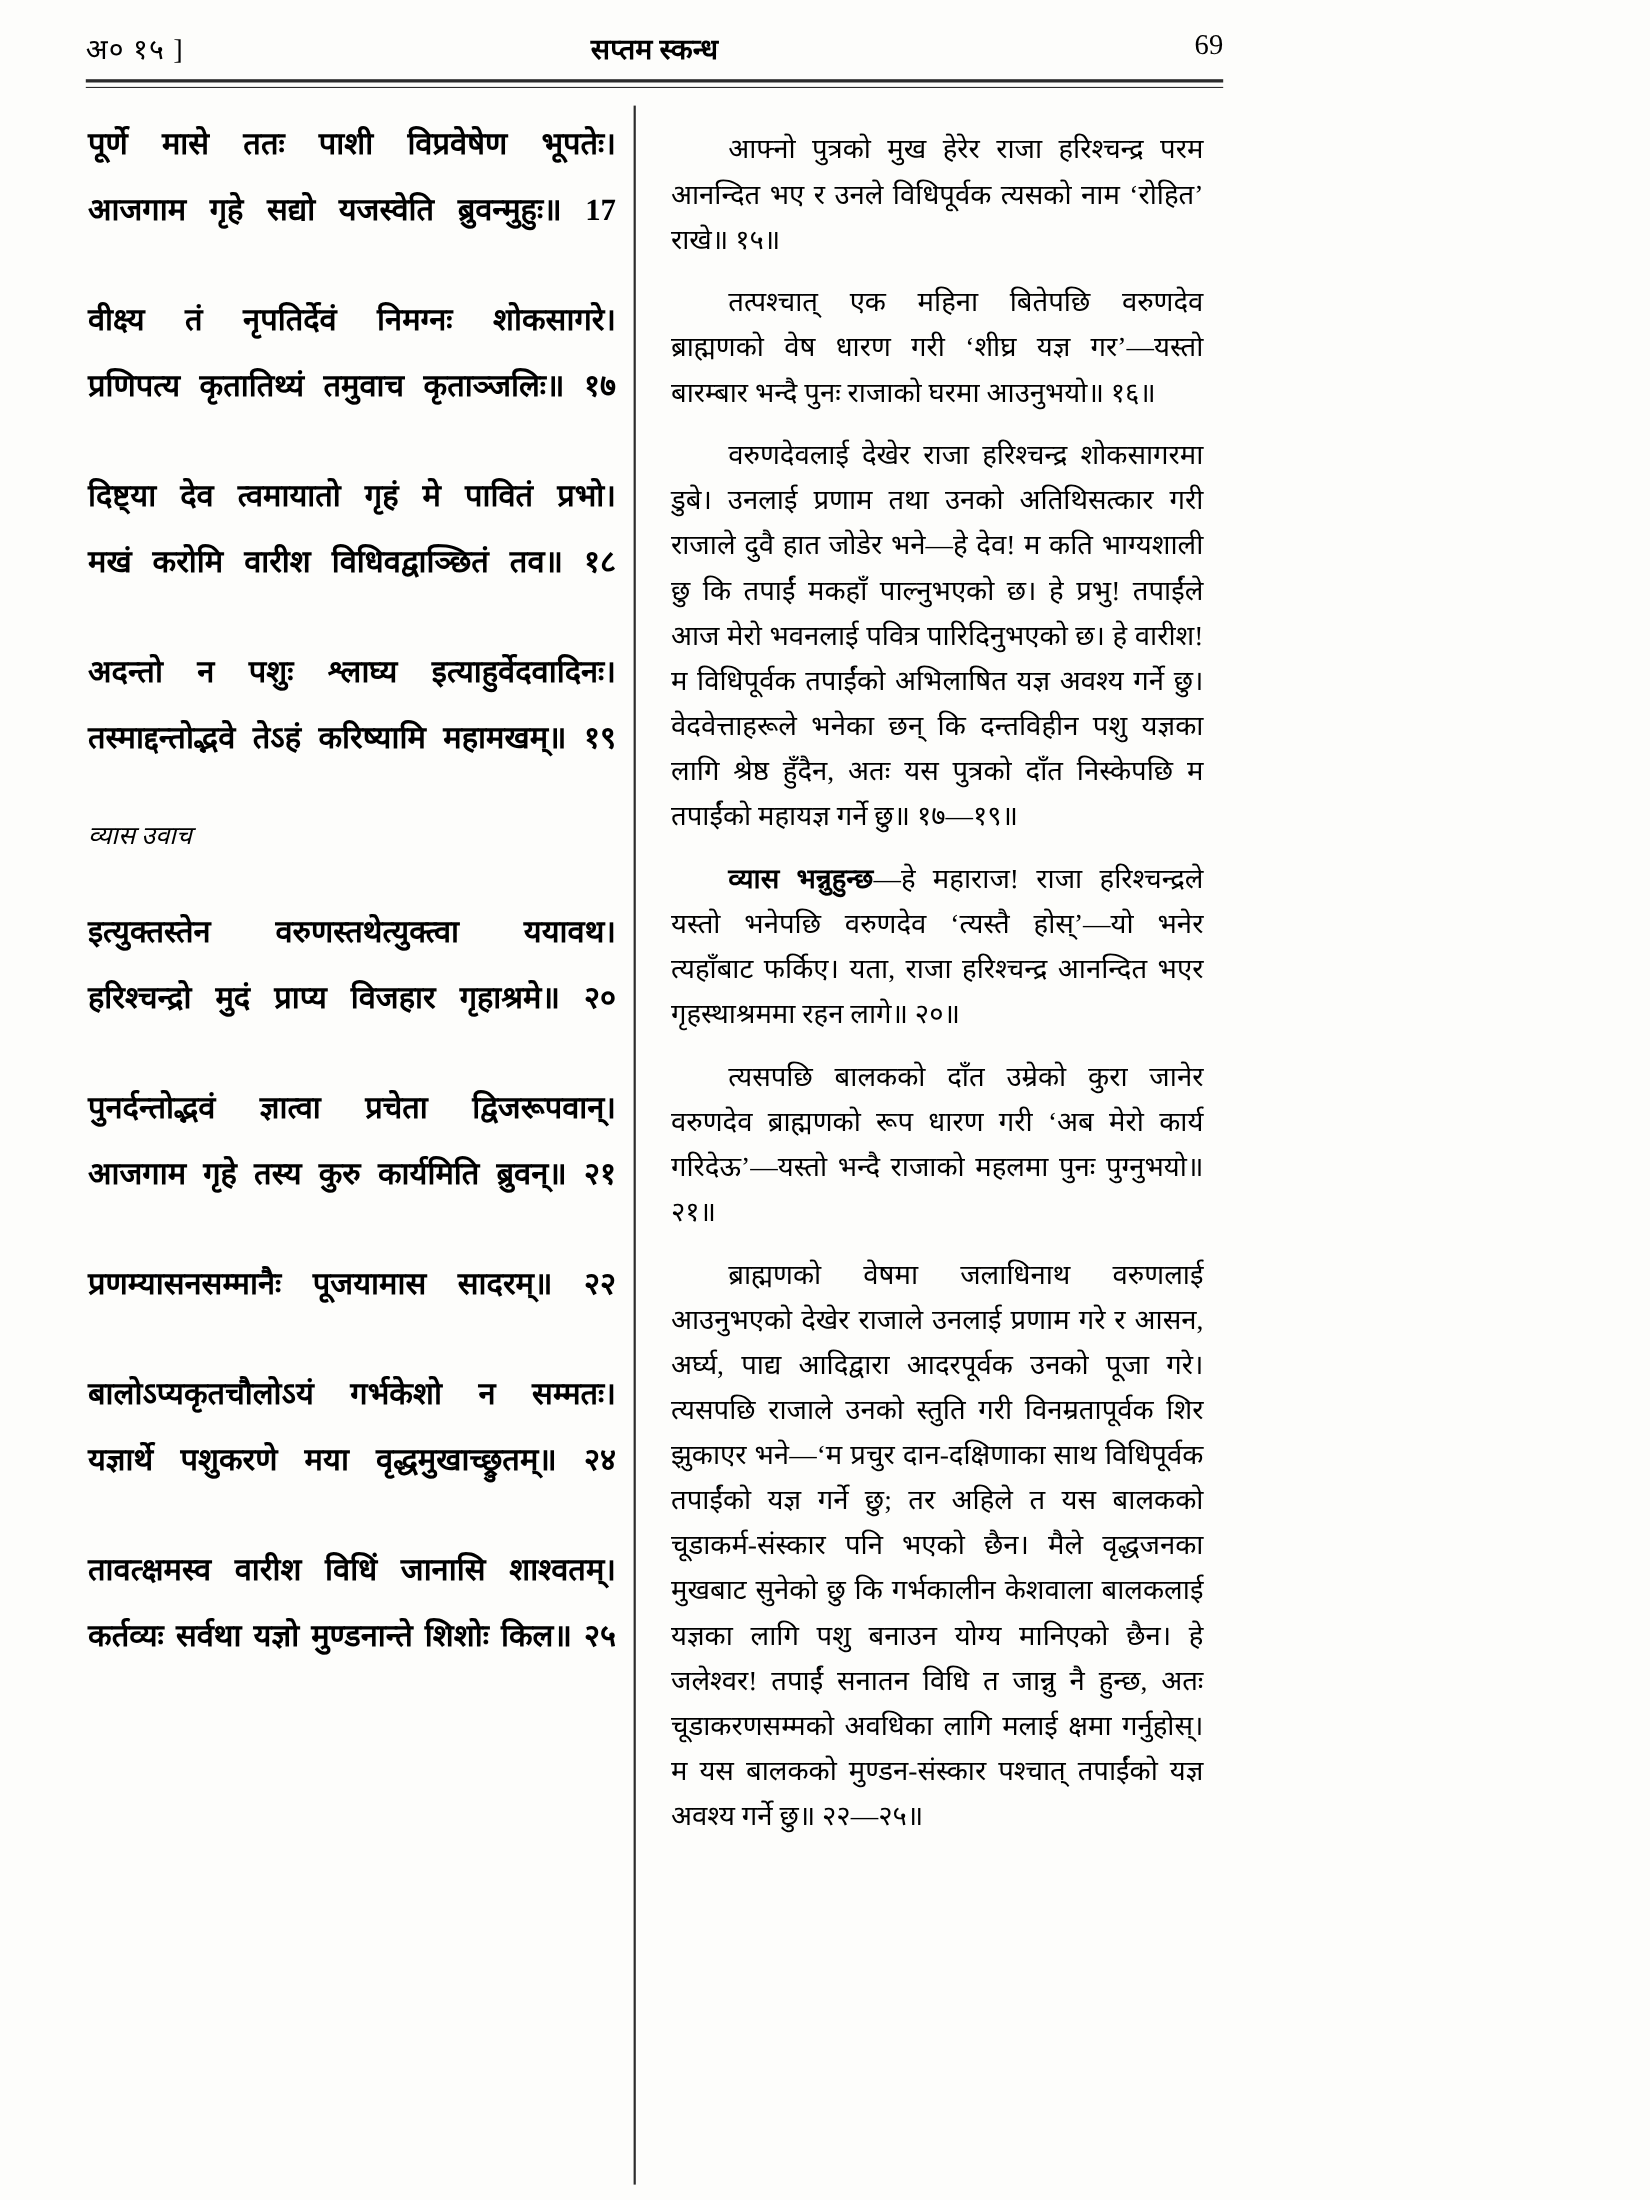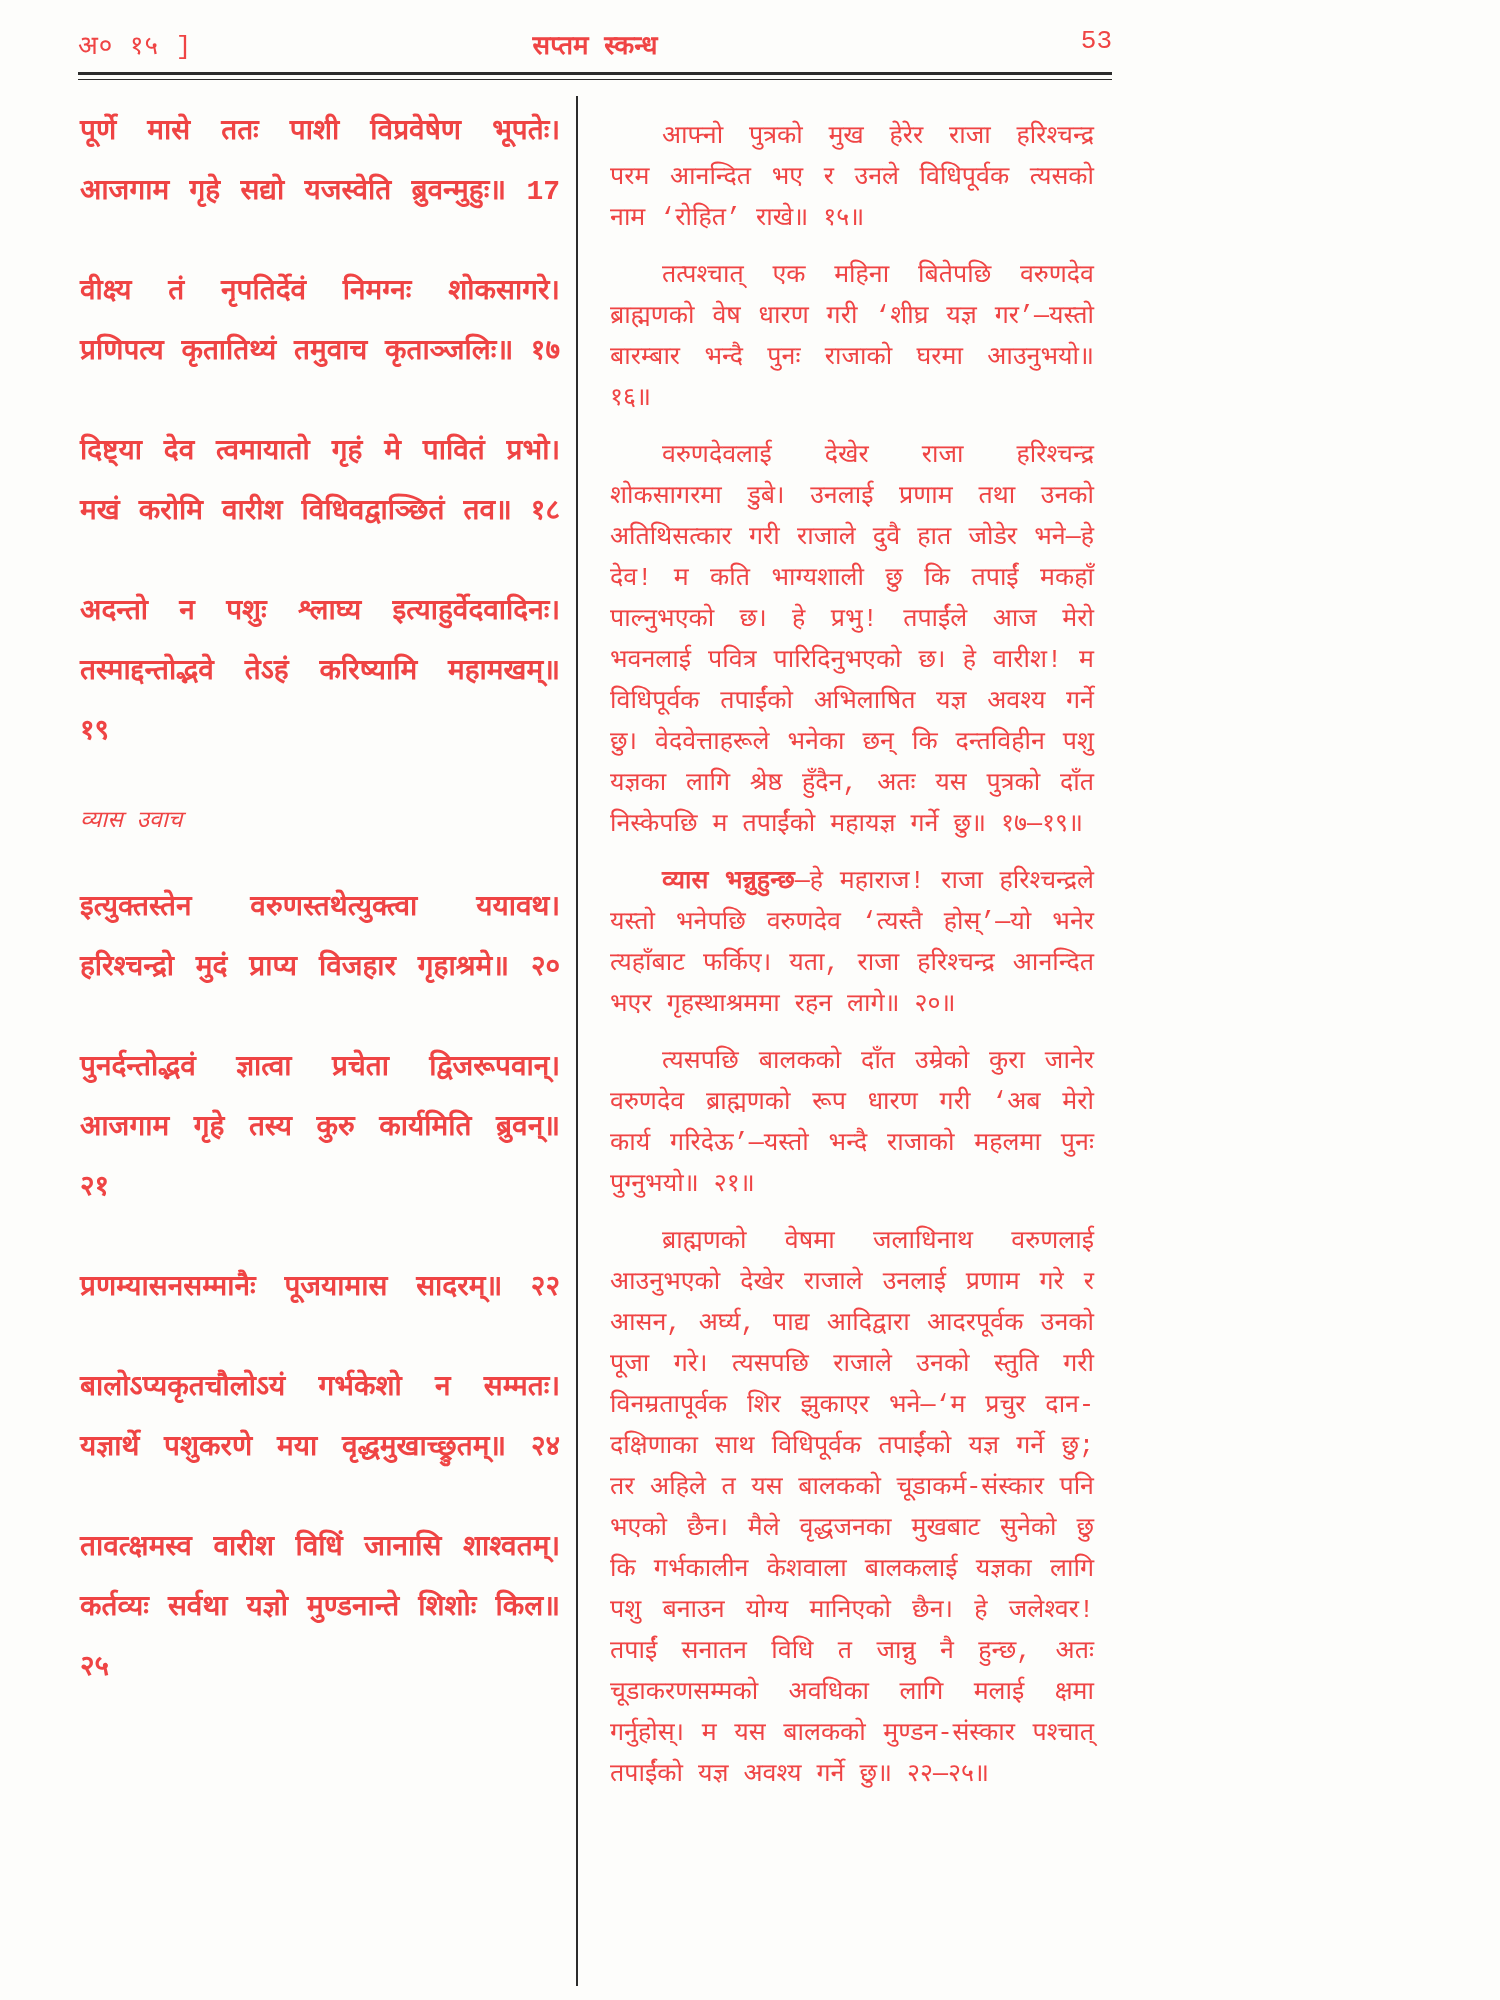--- a/index.html
+++ b/index.html
@@ -6,22 +6,22 @@
     margin: 0;
     padding: 0;
     background: #ffffff;
   }
   .page {
     position: relative;
     width: 1500px;
     height: 2000px;
     box-sizing: border-box;
     background: #fdfdfb;
-    color: #ef4444;
-    font-family: Liberation Mono, monospace;
+    color: #000000;
+    font-family: Liberation Serif, serif;
     padding: 26px 0 0 78px;
     overflow: hidden;
   }
   .content { width: 1034px; }
 
   
   .page-header {
     position: relative;
     height: 42px;
     font-size: 26px;
@@ -87,21 +87,21 @@
 </style>
 </head>
 <body>
 
 <div class="page">
   <div class="content">
 
     <header class="page-header">
       <span class="h-left">अ० १५ ]</span>
       <span class="h-center">सप्तम स्कन्ध</span>
-      <span class="h-right">53</span>
+      <span class="h-right">69</span>
     </header>
 
     <div class="header-rule"></div>
 
     <div class="columns">
 
       <div class="col-left">
         <div class="verse">
           <div class="vline">पूर्णे मासे ततः पाशी विप्रवेषेण भूपतेः।</div>
           <div class="vline">आजगाम गृहे सद्यो यजस्वेति ब्रुवन्मुहुः॥ 17</div>

